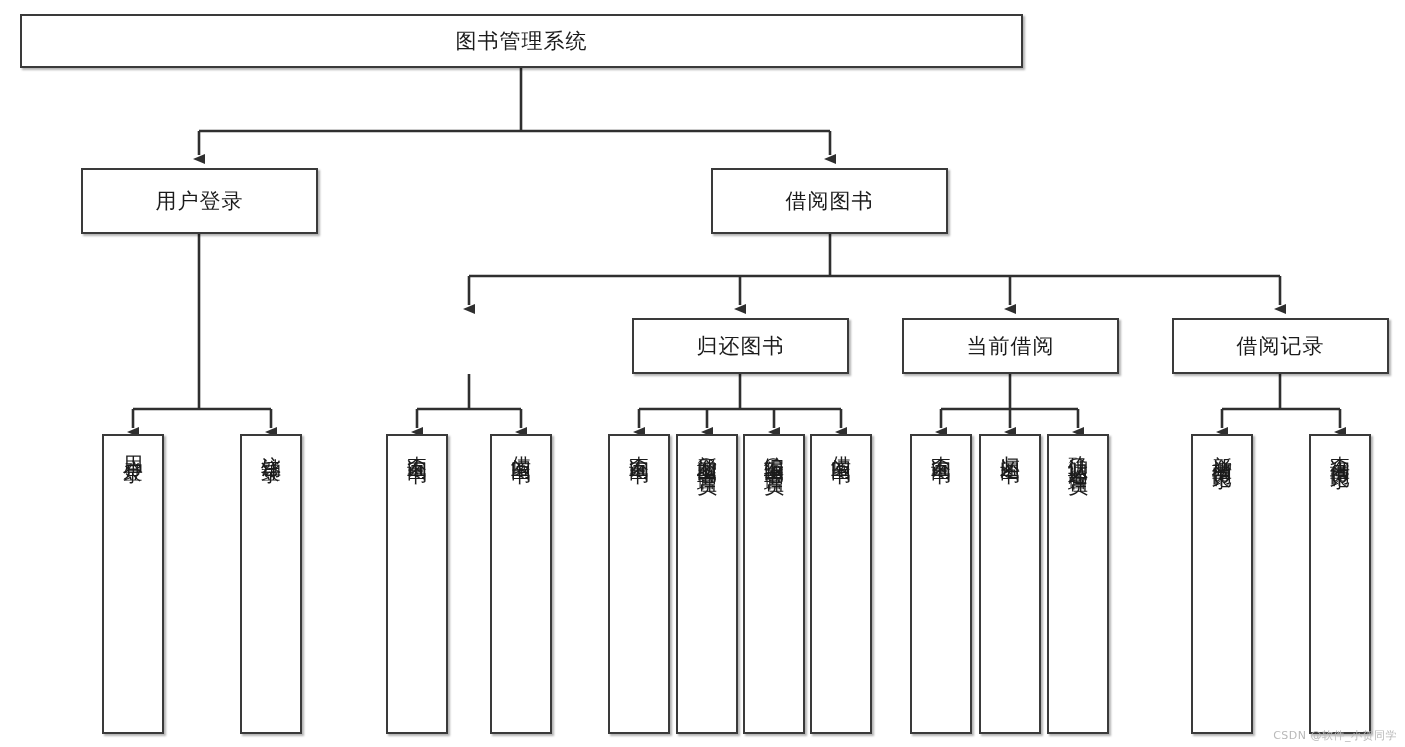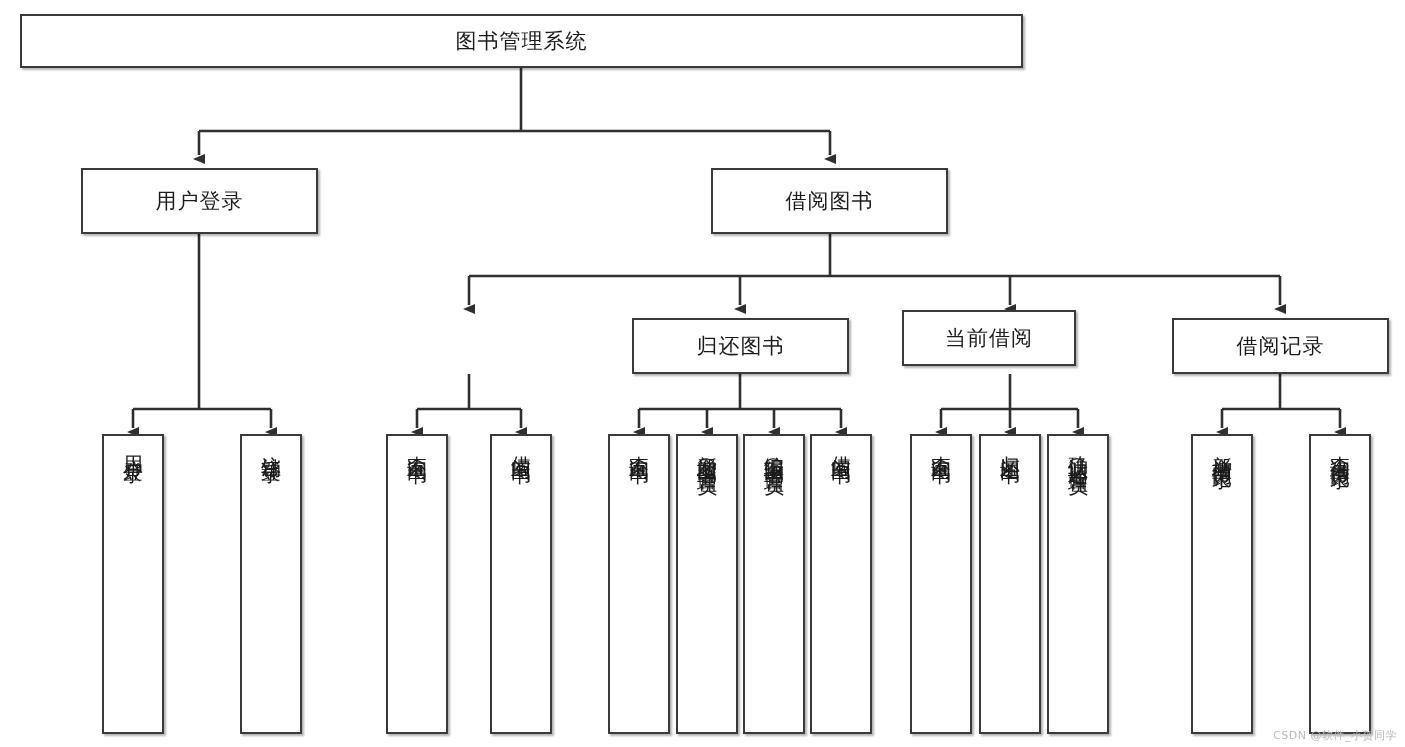--- a/index.html
+++ b/index.html
@@ -124,21 +124,21 @@
   <div class="node horiz" style="left:81px;top:168px;width:237px;height:66px;">
     <span>用户登录</span>
   </div>
   <div class="node horiz" style="left:711px;top:168px;width:237px;height:66px;">
     <span>借阅图书</span>
   </div>
 
   <div class="node horiz" style="left:632px;top:318px;width:217px;height:56px;">
     <span>归还图书</span>
   </div>
-  <div class="node horiz" style="left:902px;top:310px;width:174px;height:56px;">
+  <div class="node horiz" style="left:902px;top:318px;width:217px;height:56px;">
     <span>当前借阅</span>
   </div>
   <div class="node horiz" style="left:1172px;top:318px;width:217px;height:56px;justify-content:center;">
     <span>借阅记录</span>
   </div>
 
   <div class="node vert" style="left:102px;top:434px;width:62px;height:300px;">
     <span class="vlabel">用户登录</span>
   </div>
   <div class="node vert" style="left:240px;top:434px;width:62px;height:300px;">

